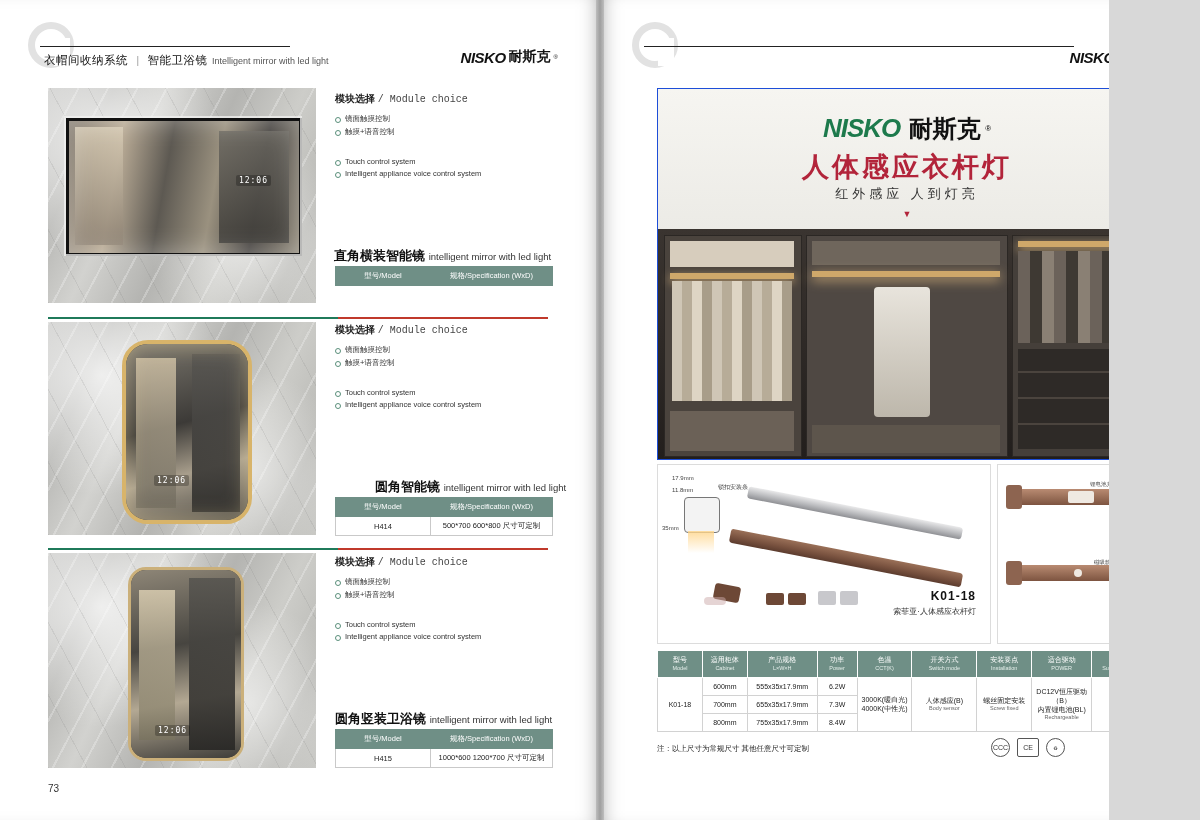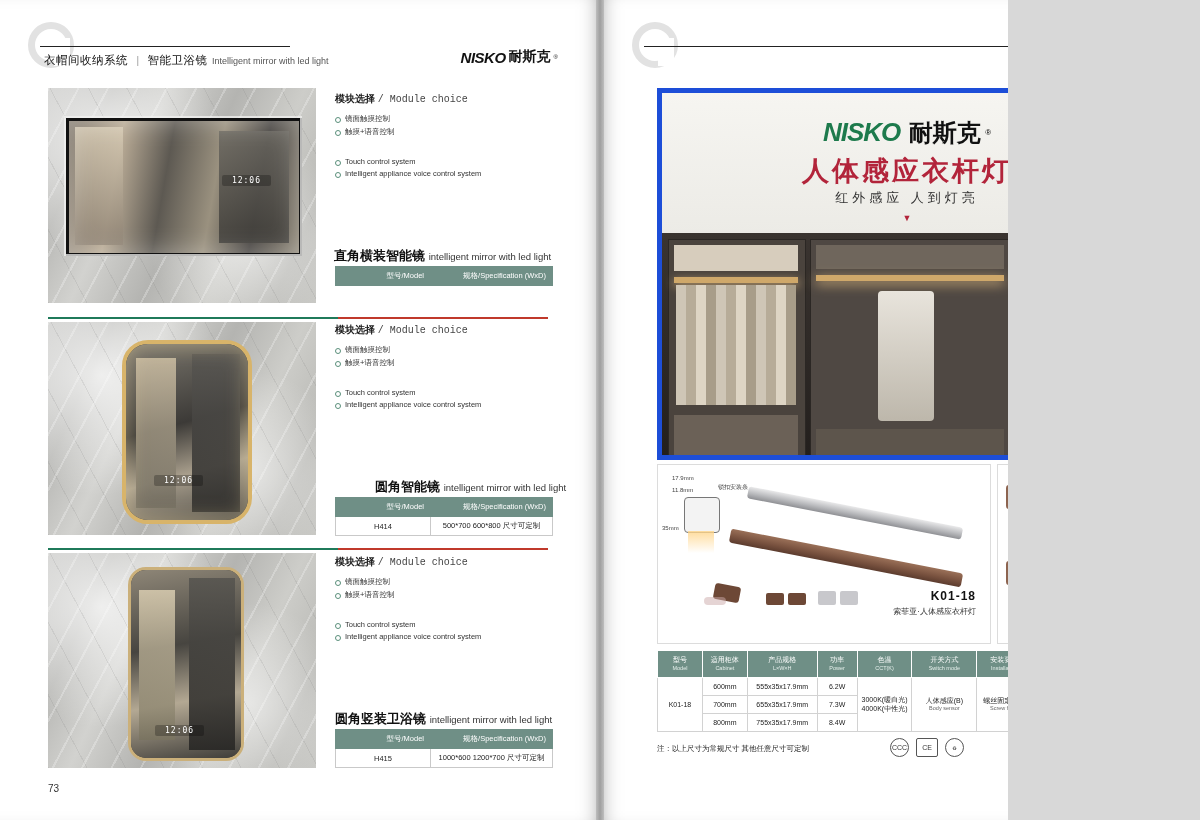--- a/index.html
+++ b/index.html
@@ -1,17 +1,17 @@
 <!DOCTYPE html>
 <html><head>
 <meta charset="utf-8">
 <style>
   html,body{margin:0;padding:0;background:#d8d8d8;}
   body{font-family:"Liberation Sans","DejaVu Sans",sans-serif;}
-  .spread{position:relative;width:1008px;height:820px;background:#cfcfcf;overflow:hidden;}
+  .spread{position:relative;width:1109px;height:820px;background:#cfcfcf;overflow:hidden;}
   .page{position:absolute;top:0;height:820px;width:596px;background:#fff;}
   .page.left{left:0;box-shadow:inset -12px 0 22px -18px rgba(0,0,0,.5);}
   .page.right{left:604px;box-shadow:inset 12px 0 22px -18px rgba(0,0,0,.5);}
   .gutter{position:absolute;left:596px;top:0;width:8px;height:820px;background:linear-gradient(90deg,#bdbdbd,#9e9e9e,#bdbdbd);}
 
   
   .hdr{position:absolute;top:22px;height:48px;}
   .hdr .cmark{position:absolute;top:0;left:0;width:46px;height:46px;border-radius:50%;border:7px solid #e2e2e2;
        box-sizing:border-box;}
   .hdr .cmark:after{content:"";position:absolute;right:-3px;top:9px;width:16px;height:28px;background:#fff;}
@@ -39,27 +39,27 @@
   .modblk li{font-size:7.5px;color:#333;margin:3px 0;padding-left:10px;position:relative;white-space:nowrap;}
   .modblk li:before{content:"";position:absolute;left:0;top:3px;width:4px;height:4px;border:1px solid #5a8f7b;border-radius:50%;}
   .modblk li.en{font-size:7.5px;color:#333;}
   .modblk .gap{height:9px;}
 
   .prodtitle{position:absolute;font-size:13px;color:#111;white-space:nowrap;}
   .prodtitle .pcn{font-weight:bold;}
   .prodtitle .pen{font-size:9.5px;color:#333;font-weight:normal;}
 
   table.spec{position:absolute;border-collapse:collapse;font-size:7.5px;}
-  table.spec th{background:#6f8f86;color:#fff;font-weight:normal;padding:4px 6px;border:1px solid #6f8f86;text-align:right;}
+  table.spec th{background:#6f8f86;color:#fff;font-weight:normal;padding:4px 6px;border:1px solid #6f8f86;text-align:center;}
   table.spec td{border:1px solid #c9c9c9;padding:4px 6px;text-align:center;color:#222;background:#fff;}
 
   .pnum{position:absolute;bottom:26px;font-size:10px;color:#333;}
 
   
-  .poster{position:absolute;left:657px;top:88px;width:500px;height:372px;background:#ef4444;overflow:hidden;border:5px solid #1d4ed8;box-sizing:border-box;}
+  .poster{position:absolute;left:657px;top:88px;width:500px;height:372px;background:#ef4444;overflow:hidden;border:1px solid #1d4ed8;box-sizing:border-box;}
   .poster .ptop{height:140px;background:linear-gradient(180deg,#f6f5f1,#ecebe6);position:relative;}
   .poster .plogo{position:absolute;top:24px;left:0;right:0;text-align:center;}
   .poster .plogo .nis{font-size:26px;font-weight:bold;font-style:italic;color:#1d7a4c;letter-spacing:-1px;}
   .poster .plogo .cnm{font-size:24px;font-weight:bold;color:#111;margin-left:4px;}
   .poster .plogo .reg{font-size:8px;vertical-align:super;}
   .poster .ptitle{position:absolute;top:60px;left:0;right:0;text-align:center;font-size:27px;font-weight:bold;color:#b2243a;letter-spacing:3px;}
   .poster .psub{position:absolute;top:96px;left:0;right:0;text-align:center;font-size:13px;color:#333;letter-spacing:4px;}
   .poster .pmark{position:absolute;top:120px;left:0;right:0;text-align:center;font-size:9px;color:#b2243a;}
   .closet{position:absolute;left:0;top:140px;width:100%;height:232px;}
 
@@ -84,21 +84,21 @@
       radial-gradient(circle at 20% 25%, rgba(255,255,255,.75), rgba(255,255,255,0) 45%),
       radial-gradient(circle at 75% 70%, rgba(255,255,255,.55), rgba(255,255,255,0) 40%),
       linear-gradient(115deg,#c9c9c7 0%,#b9b9b6 18%,#d2d2cf 33%,#b4b4b1 52%,#cdcdc9 70%,#b9b9b5 88%,#c6c6c2 100%);
   }
   .marble:before{content:"";position:absolute;inset:0;
       background:repeating-linear-gradient(118deg, rgba(255,255,255,.25) 0 2px, rgba(255,255,255,0) 2px 26px),
                  repeating-linear-gradient(62deg, rgba(120,120,120,.14) 0 1px, rgba(0,0,0,0) 1px 34px);
   }
   .mirror-rect{position:absolute;border:3px solid #111;background:linear-gradient(160deg,#8e8madb,#777);overflow:hidden;}
   .clock{position:absolute;font-family:"DejaVu Sans Mono",monospace;color:#fff;font-size:8px;letter-spacing:1px;
-         background:rgba(0,0,0,.25);padding:1px 10px;border-radius:2px;}
+         background:rgba(0,0,0,.25);padding:1px 3px;border-radius:2px;}
 </style>
 </head>
 <body>
 
 <div class="spread">
 
   <div class="page left">
 
     <div class="hdr" style="left:28px;width:540px;">
       <div class="cmark"></div>

